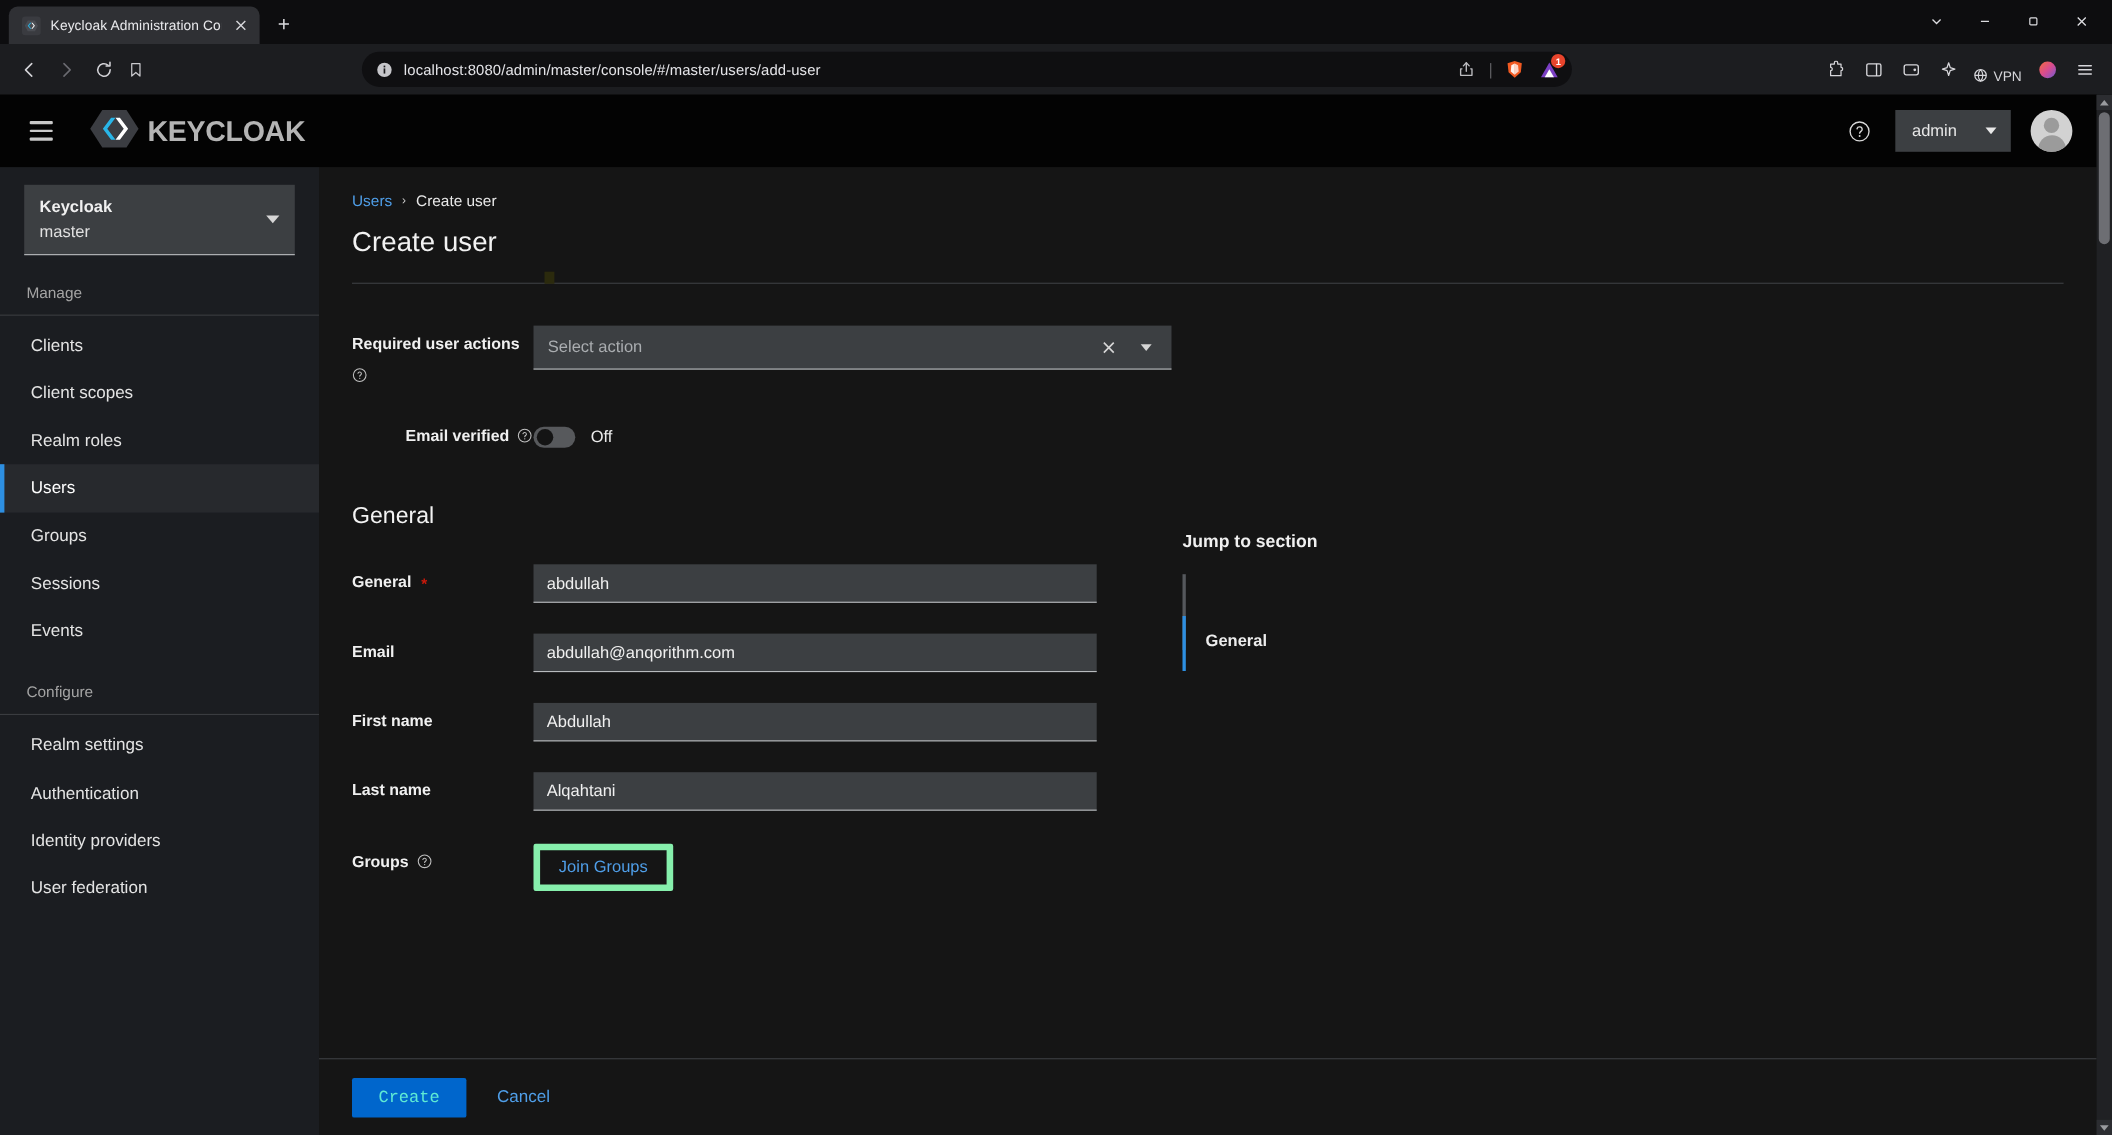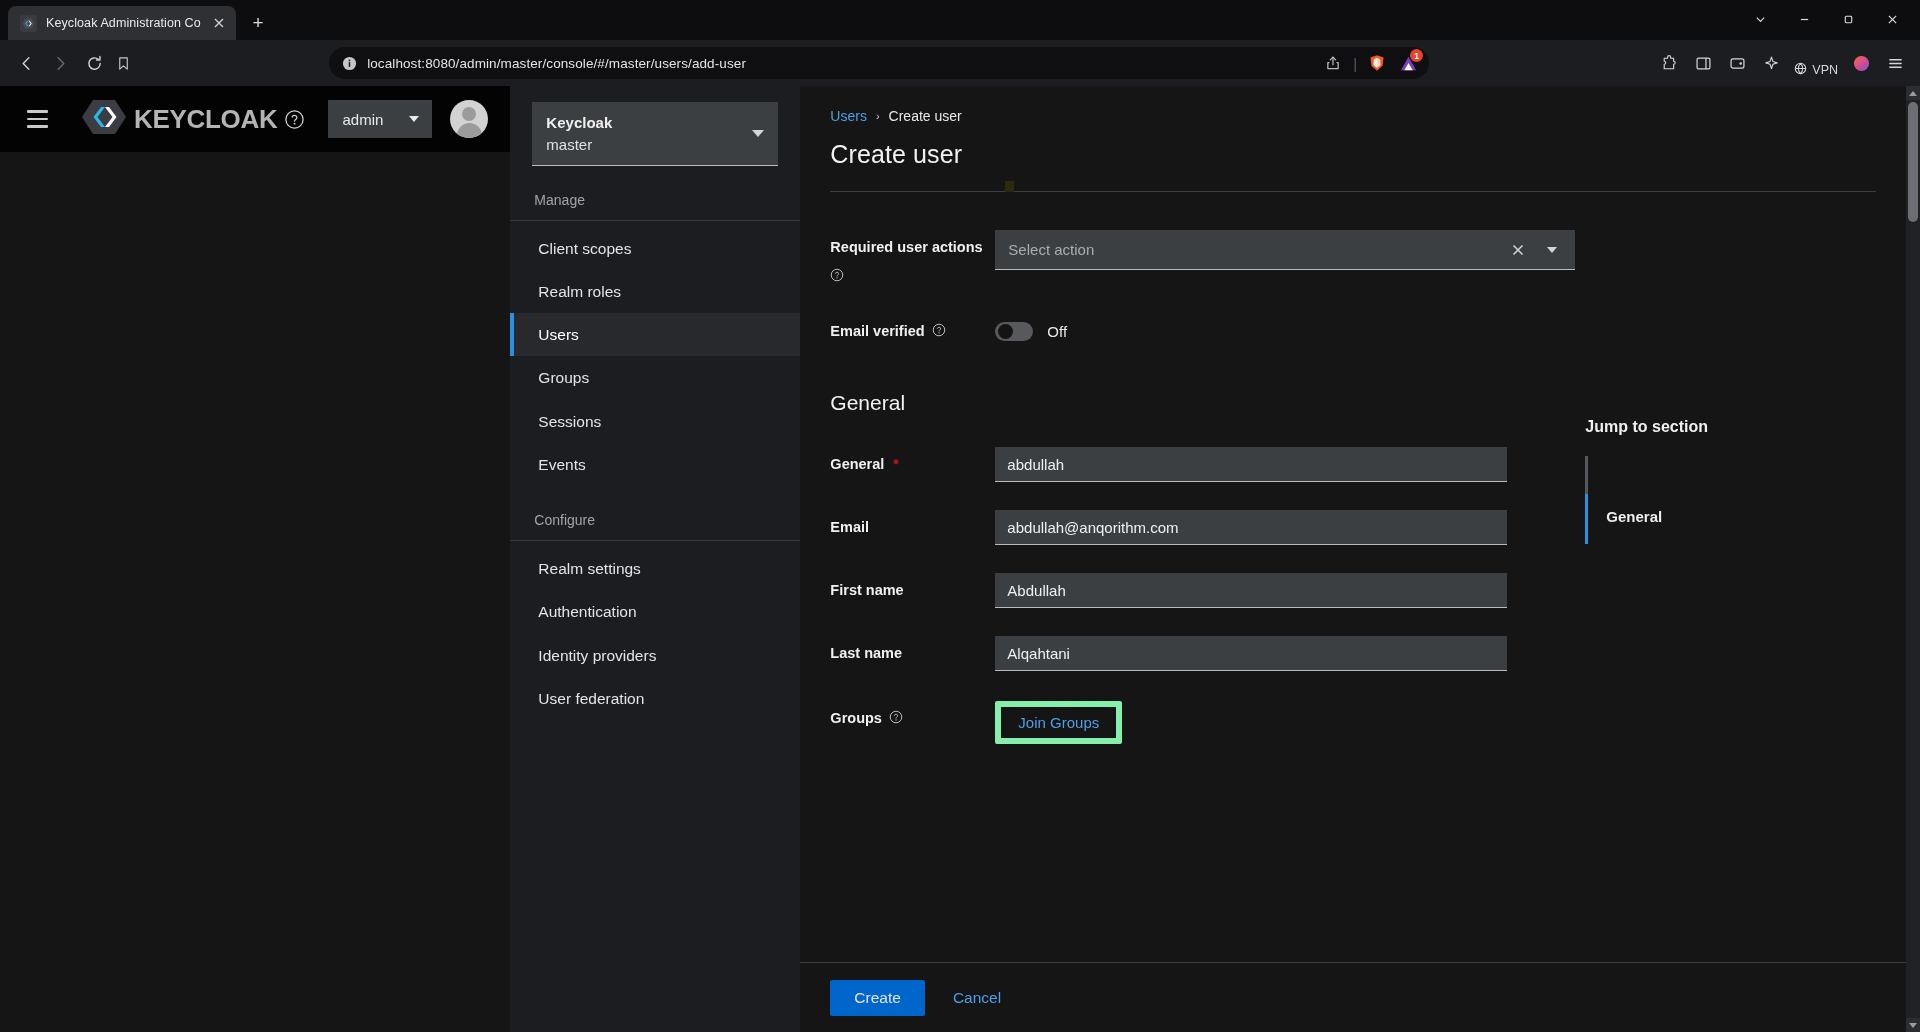--- a/index.html
+++ b/index.html
@@ -65,21 +65,21 @@
     position:absolute; top:-3px; right:-4px; background:#e8442c; color:#fff;
     font-size: 8.5px; width: 13px; height: 13px; border-radius: 50%;
     display:flex; align-items:center; justify-content:center; font-weight:700;
   }
   .toolbar-right { display:flex; align-items:center; gap: 4px; padding-left: 6px; }
   .tb-ico { width: 30px; height: 30px; display:flex; align-items:center; justify-content:center; color:#d6d6da; }
   .vpn-pill { display:flex; align-items:center; gap:5px; color:#d6d6da; font-size:12.5px; padding:0 4px;margin-top:14px; }
 
   
   .viewport { flex: 1; display: flex; background: #151515; position: relative; overflow: hidden; }
-  .page { flex: 1; display: flex; flex-direction: row; min-width: 0; }
+  .page { flex: 1; display: flex; flex-direction: column; min-width: 0; }
 
   
   .masthead {
     height: 66px; flex: 0 0 66px; background: #030303; display: flex; align-items: center;
     padding: 0 22px 0 16px; gap: 0;
   }
   .hamburger { width: 42px; height: 42px; display: flex; flex-direction: column; justify-content: center; align-items: center; gap: 5px; }
   .hamburger span { width: 21px; height: 2.5px; background: #c9c9c9; display: block; border-radius: 1px; }
   .brand { display: flex; align-items: center; margin-left: 22px; gap: 2px; }
   .brand-text { font-size: 26px; font-weight: 700; color: #b4b4b4; letter-spacing: -0.3px; }
@@ -181,22 +181,22 @@
   .jump-rail .on { position: absolute; left: 0; top: 38px; width: 3px; height: 50px; background: #2d8fe2; }
   .jump-items { padding-left: 18px; }
   .jump-item { font-size: 15px; color: #ededed; padding: 52px 0 0 0; cursor: pointer; }
 
   
   .footer {
     flex: 0 0 70px; height: 70px; border-top: 1px solid #3c3f42;
     display: flex; align-items: center; gap: 10px; padding: 0 30px;
   }
   .btn-create {
-    background: #0066cc; color: #e5e5e5; border: none; font-size: 15.5px;
-    padding: 9px 24px; cursor: pointer; font-family: Liberation Sans, sans-serif; border-radius: 2px;
+    background: #0066cc; color: #5eead4; border: none; font-size: 15.5px;
+    padding: 9px 24px; cursor: pointer; font-family: Liberation Mono, monospace; border-radius: 2px;
   }
   .btn-cancel {
     background: transparent; border: none; color: #4f9ee8; font-size: 15.5px;
     padding: 9px 18px; cursor: pointer; font-family: "Liberation Sans", sans-serif;
   }
 
   
   .pagescroll {
     width: 14px; flex: 0 0 14px; background: #202124; position: relative;
   }
@@ -407,20 +407,21 @@
 
         <div class="sidebar">
           <div class="realm-sel">
             <div class="realm-top">Keycloak</div>
             <div class="realm-bot">master</div>
             <span class="realm-caret"></span>
           </div>
 
           <div>
             <div class="nav-group-label">Manage</div>
+            <div class="nav-item">Clients</div>
             <div class="nav-item">Client scopes</div>
             <div class="nav-item">Realm roles</div>
             <div class="nav-item active">Users</div>
             <div class="nav-item">Groups</div>
             <div class="nav-item">Sessions</div>
             <div class="nav-item">Events</div>
           </div>
 
           <div>
             <div class="nav-group-label">Configure</div>
@@ -466,21 +467,21 @@
                           <path d="M1.5 1.5 L10.5 10.5 M10.5 1.5 L1.5 10.5" stroke="#d5d5d5" stroke-width="1.5"></path>
                         </svg>
                     </span>
                     <span class="sel-caret">
                         <i></i>
                       </span>
                   </div>
                 </div>
 
                 <div class="form-row" style="margin-top:36px;">
-                  <div class="form-label" style="padding-top:4px;">
+                  <div class="form-label" style="padding-top:4px;justify-content:flex-end;">
                     <span>Email verified</span>
                     <span class="hint-ico">
                       <svg width="14" height="14" viewBox="0 0 16 16">
                         <circle cx="8" cy="8" r="6.6" stroke="#c0c0c0" stroke-width="1.1" fill="none"></circle>
                         <path d="M6.2 6.1 a1.85 1.85 0 0 1 3.6 .5 c0 1.25 -1.75 1.4 -1.75 2.6" stroke="#c0c0c0" stroke-width="1.1" fill="none" stroke-linecap="round"></path>
                         <circle cx="8.05" cy="11.4" r="0.72" fill="#c0c0c0"></circle>
                       </svg>
                     </span>
                   </div>
                   <div class="toggle-row">

